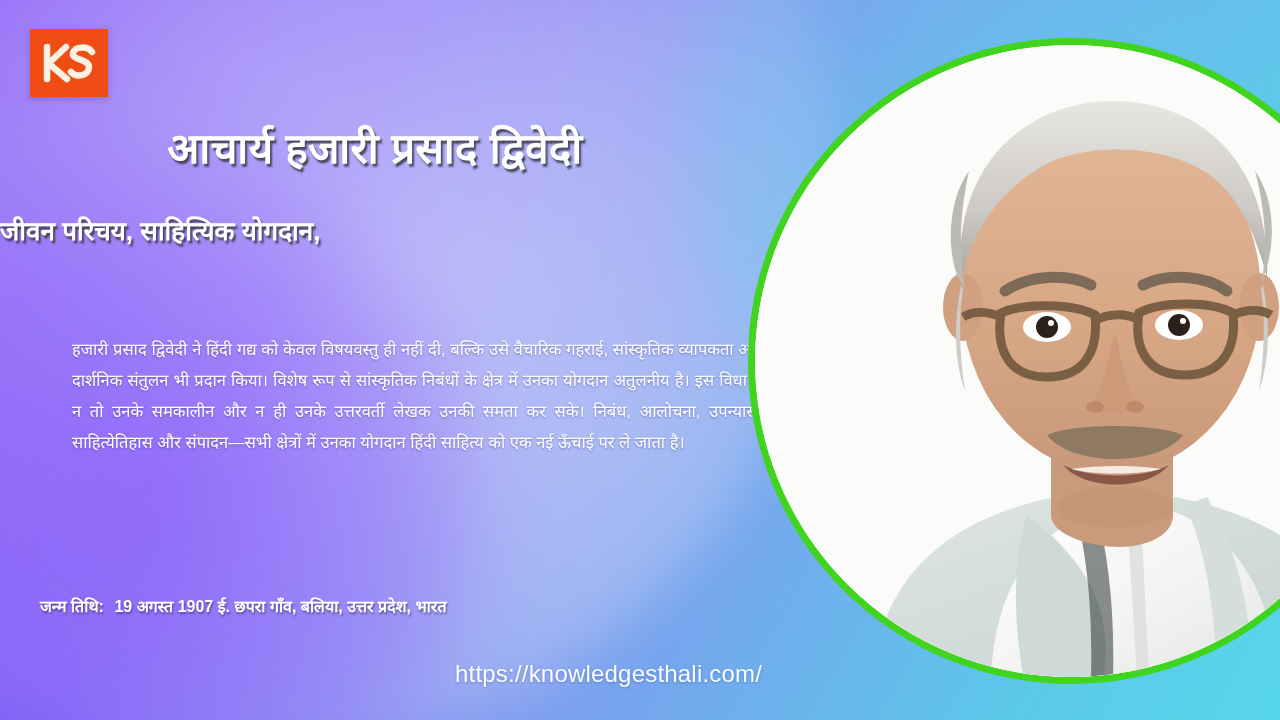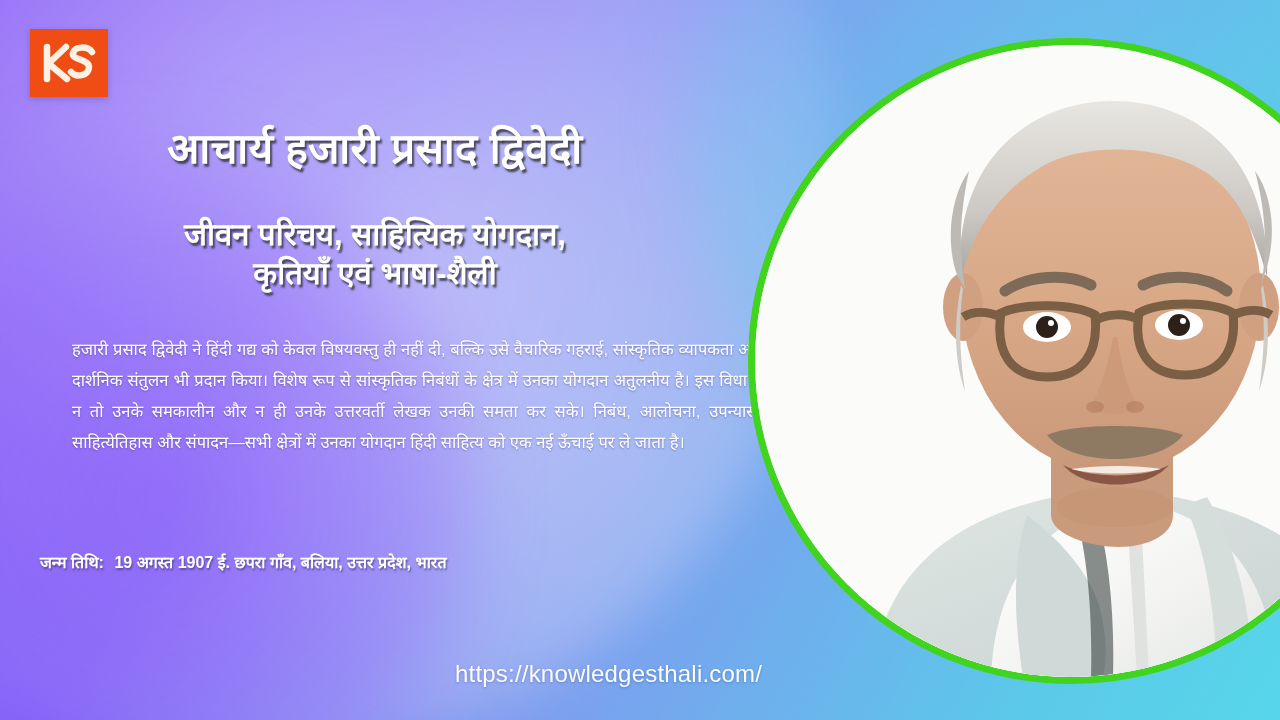--- a/index.html
+++ b/index.html
@@ -93,22 +93,22 @@
     font-weight:bold;
     color:#ffffff;
     letter-spacing:0.4px;
     line-height:1.12;
     text-shadow:2px 3px 2px rgba(48,48,58,0.80);
   }
 
   .subtitle{
     position:absolute;
     left:0; right:10px; top:215px;
-    text-align:center;
-    font-size:31px;
+    text-align:left;
+    font-size:26px;
     font-weight:bold;
     color:#ffffff;
     line-height:1.26;
     text-shadow:2px 3px 2px rgba(55,55,65,0.85);
   }
 
   .body-text{
     position:absolute;
     left:28px; top:334px;
     width:690px;
@@ -126,20 +126,21 @@
     width:700px;
   }
   .fact{
     font-size:16px;
     font-weight:bold;
     color:#ffffff;
     line-height:1.35;
     margin-bottom:26px;
     white-space:nowrap;
     text-shadow:1px 1.5px 2px rgba(60,50,110,0.62);
+    margin-top:44px;
   }
   .fact .fact-label{ margin-right:6px; }
   .fact .fact-value{ }
 
   .url{
     position:absolute;
     left:455px; top:660px;
     font-size:24px;
     color:#ffffff;
     letter-spacing:0.2px;
@@ -184,21 +185,20 @@
       </g>
     </svg>
   </div>
 
   <div class="content">
 
     <div class="title">आचार्य हजारी प्रसाद द्विवेदी</div>
 
     <div class="subtitle">
       <div>जीवन परिचय, साहित्यिक योगदान,</div>
-      <div>कृतियाँ एवं भाषा-शैली</div>
     </div>
 
     <div class="body-text">हजारी प्रसाद द्विवेदी ने हिंदी गद्य को केवल विषयवस्तु ही नहीं दी, बल्कि उसे वैचारिक गहराई, सांस्कृतिक व्यापकता और दार्शनिक संतुलन भी प्रदान किया। विशेष रूप से सांस्कृतिक निबंधों के क्षेत्र में उनका योगदान अतुलनीय है। इस विधा में न तो उनके समकालीन और न ही उनके उत्तरवर्ती लेखक उनकी समता कर सके। निबंध, आलोचना, उपन्यास, साहित्येतिहास और संपादन—सभी क्षेत्रों में उनका योगदान हिंदी साहित्य को एक नई ऊँचाई पर ले जाता है।</div>
 
     <div class="facts">
       <div class="fact">
         <span class="fact-label">जन्म तिथि:</span>
         <span class="fact-value">19 अगस्त 1907 ई.  छपरा गाँव, बलिया, उत्तर प्रदेश, भारत</span>
       </div>
     </div>

